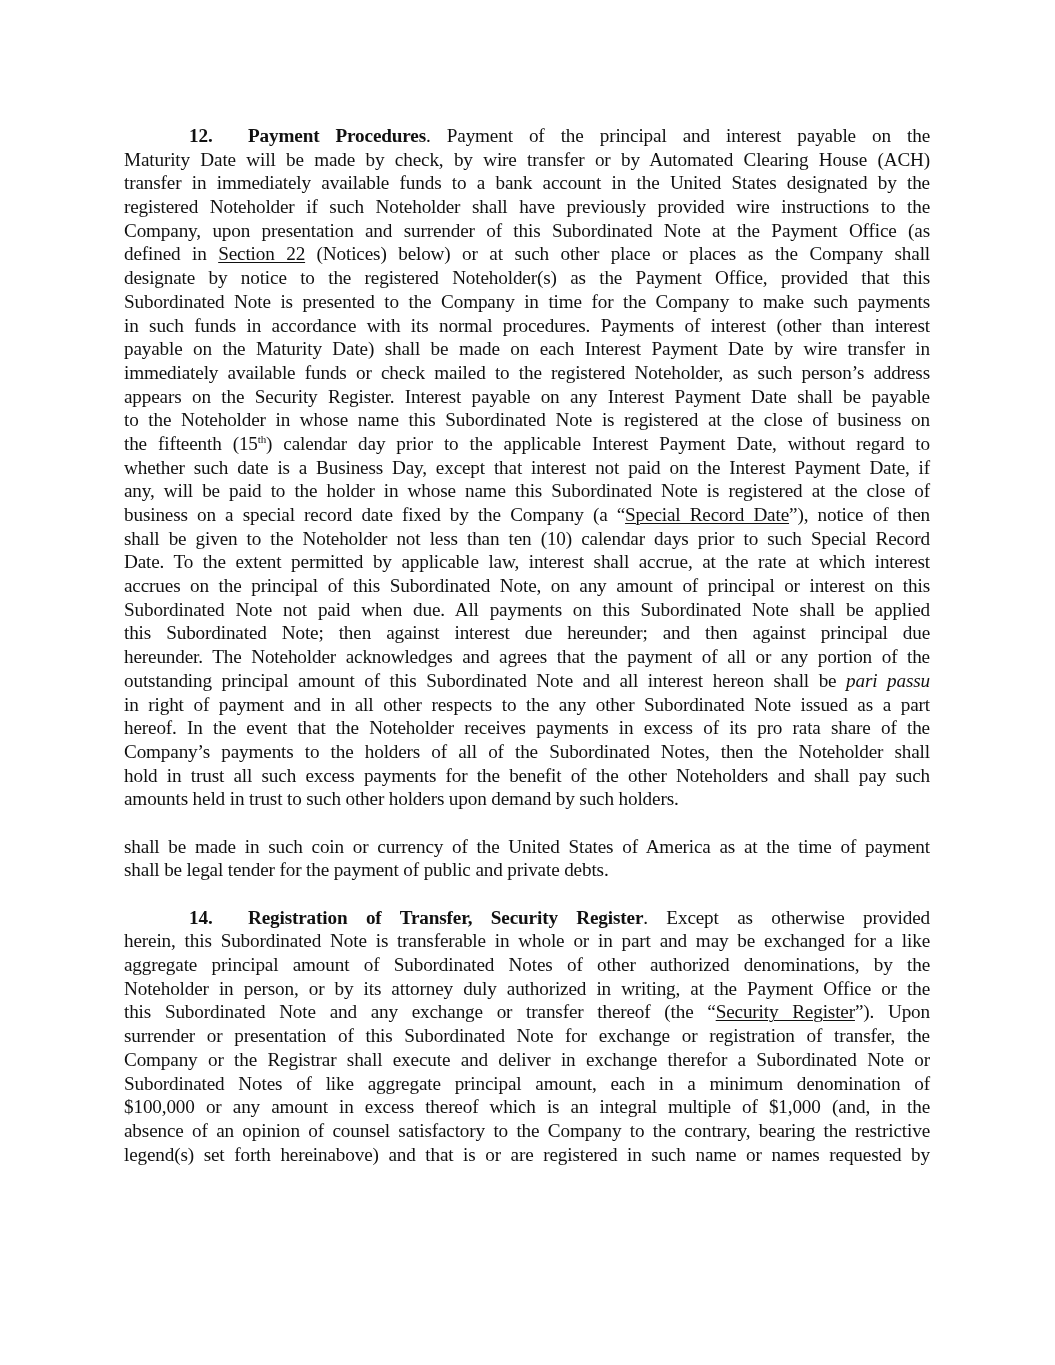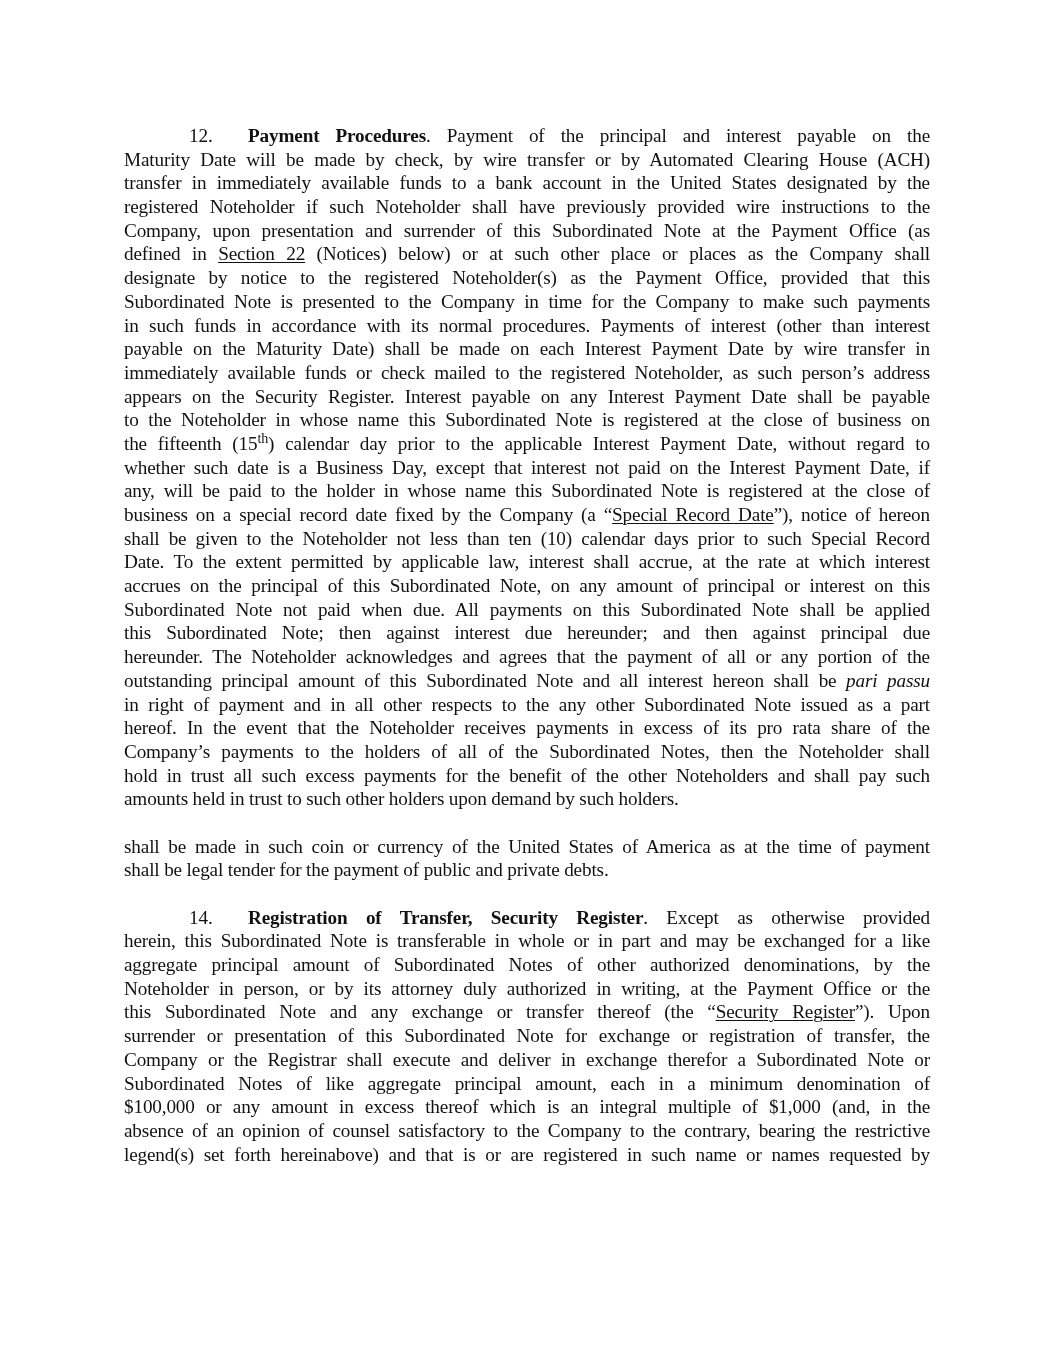--- a/index.html
+++ b/index.html
@@ -35,40 +35,40 @@
       letter-spacing: -0.15px;
     }
     .line.last {
       text-align-last: left;
     }
     .indent {
       display: inline-block;
       width: 65px;
     }
     .num {
-      font-weight: normal;
+      font-weight: bold;
       display: inline-block;
       width: 59px;
     }
     .heading {
       font-weight: bold;
       text-decoration-thickness: 1px;
       text-underline-offset: 2px;
     }
     .defined {
       text-decoration: underline;
       text-decoration-thickness: 1px;
       text-underline-offset: 2px;
     }
     .italic {
       font-style: italic;
       margin-top: 25px;
     }
     sup {
-      font-size: 14px;
+      font-size: 11px;
       line-height: 0;
       vertical-align: super;
     }
   </style>
 </head>
 <body>
 
 <div class="page">
 
   <div class="section">
@@ -81,21 +81,21 @@
     <span class="line">designate by notice to the registered Noteholder(s) as the Payment Office, provided that this</span>
     <span class="line">Subordinated Note is presented to the Company in time for the Company to make such payments</span>
     <span class="line">in such funds in accordance with its normal procedures.  Payments of interest (other than interest</span>
     <span class="line">payable on the Maturity Date) shall be made on each Interest Payment Date by wire transfer in</span>
     <span class="line">immediately available funds or check mailed to the registered Noteholder, as such person’s address</span>
     <span class="line">appears on the Security Register. Interest payable on any Interest Payment Date shall be payable</span>
     <span class="line">to the Noteholder in whose name this Subordinated Note is registered at the close of business on</span>
     <span class="line"><span>the fifteenth (15</span><sup>th</sup><span>) calendar day prior to the applicable Interest Payment Date, without regard to</span></span>
     <span class="line">whether such date is a Business Day, except that interest not paid on the Interest Payment Date, if</span>
     <span class="line">any, will be paid to the holder in whose name this Subordinated Note is registered at the close of</span>
-    <span class="line"><span>business on a special record date fixed by the Company (a “</span><span class="defined">Special Record Date</span><span>”), notice of hereon</span></span>
+    <span class="line"><span>business on a special record date fixed by the Company (a “</span><span class="defined">Special Record Date</span><span>”), notice of then</span></span>
     <span class="line">shall be given to the Noteholder not less than ten (10) calendar days prior to such Special Record</span>
     <span class="line">Date.  To the extent permitted by applicable law, interest shall accrue, at the rate at which interest</span>
     <span class="line">accrues on the principal of this Subordinated Note, on any amount of principal or interest on this</span>
     <span class="line">Subordinated Note not paid when due. All payments on this Subordinated Note shall be applied</span>
     <span class="line">this Subordinated Note; then against interest due hereunder; and then against principal due</span>
     <span class="line">hereunder. The Noteholder acknowledges and agrees that the payment of all or any portion of the</span>
     <span class="line"><span>outstanding principal amount of this Subordinated Note and all interest hereon shall be </span><span class="italic">pari passu</span></span>
     <span class="line">in right of payment and in all other respects to the any other Subordinated Note issued as a part</span>
     <span class="line">hereof. In the event that the Noteholder receives payments in excess of its pro rata share of the</span>
     <span class="line">Company’s payments to the holders of all of the Subordinated Notes, then the Noteholder shall</span>

